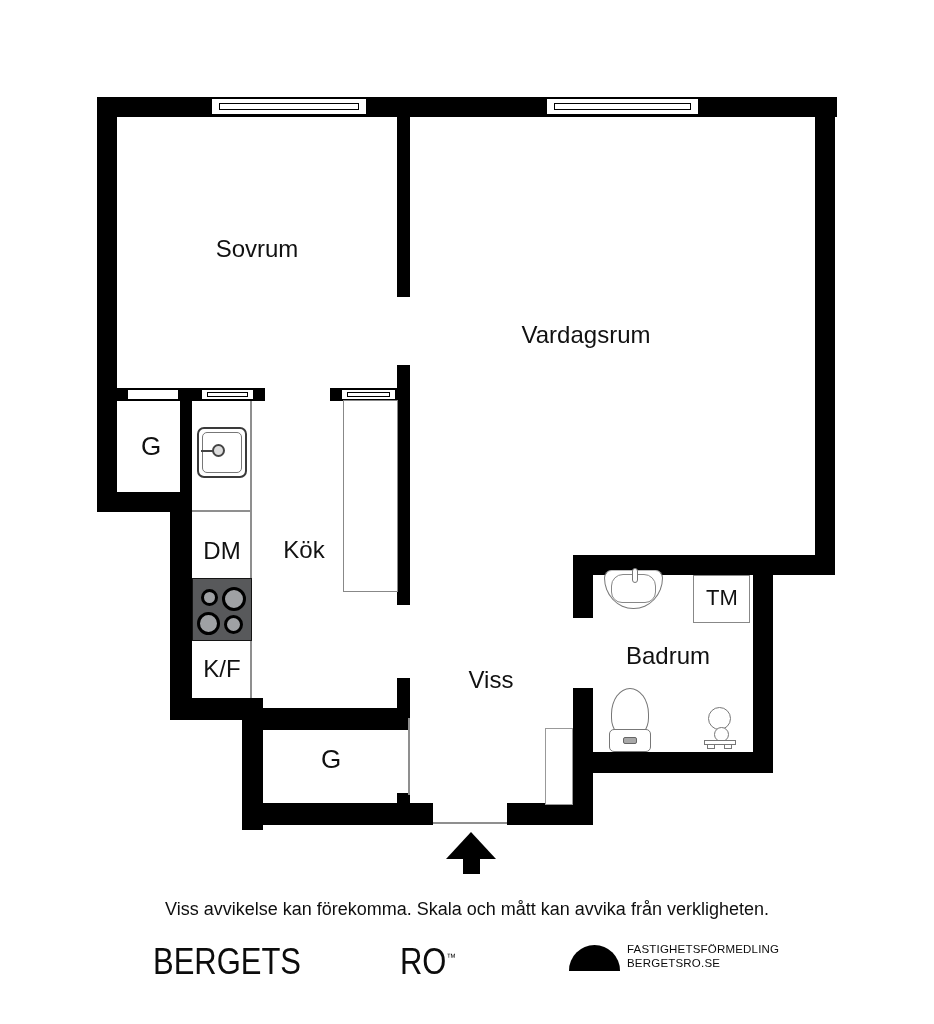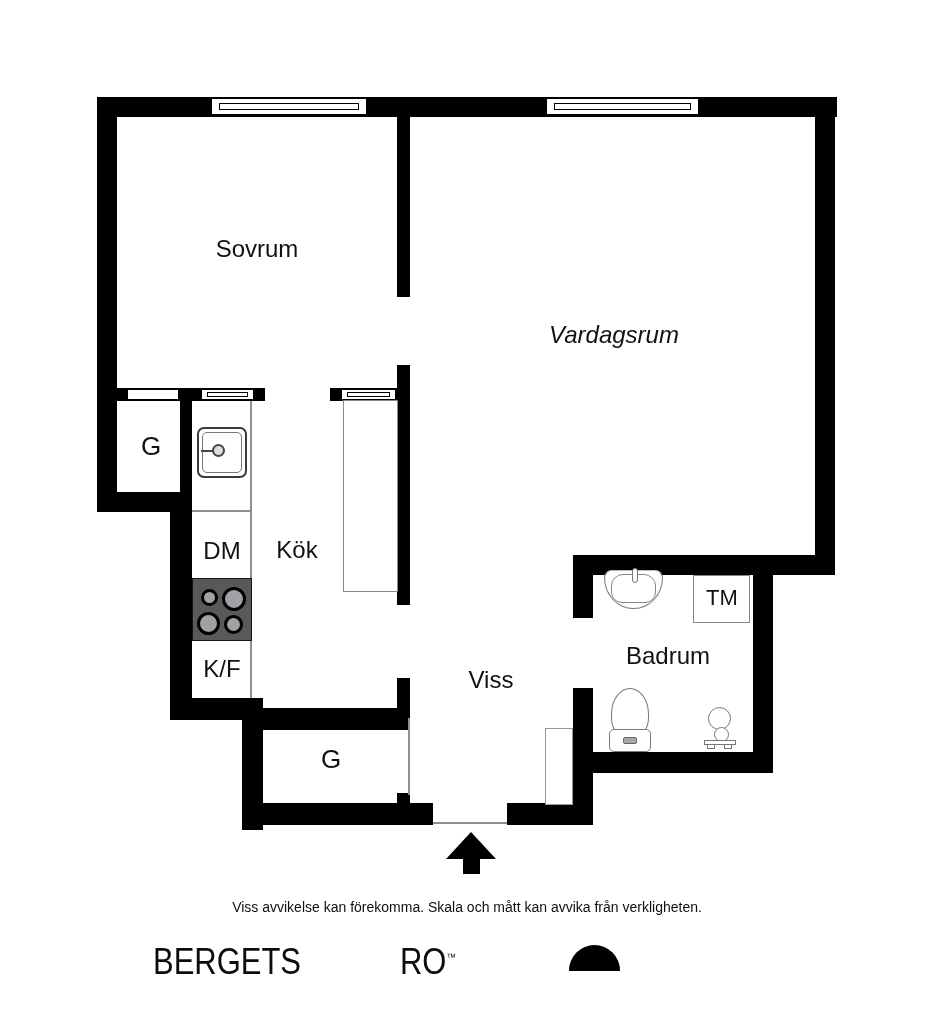--- a/index.html
+++ b/index.html
@@ -35,21 +35,21 @@
   .toilet-btn{position:absolute;left:623px;top:737px;width:14px;height:7px;border:1px solid #666;border-radius:2px;background:#a8a8a8;}
   .shower-line{position:absolute;left:719px;top:710px;width:2px;height:33px;background:#777;}
   .shower-head{position:absolute;left:708px;top:707px;width:23px;height:23px;border:1.5px solid #777;border-radius:50%;background:#fff;}
   .shower-mid{position:absolute;left:714px;top:727px;width:15px;height:15px;border:1.5px solid #777;border-radius:50%;background:#fff;}
   .shower-bar{position:absolute;left:704px;top:740px;width:32px;height:5px;border:1px solid #777;background:#fff;}
   .shower-foot{position:absolute;width:8px;height:5px;border:1px solid #777;background:#fff;}
   
   .arrow-tri{position:absolute;left:446px;top:832px;width:0;height:0;border-left:25px solid transparent;border-right:25px solid transparent;border-bottom:27px solid #000;}
   .arrow-stem{position:absolute;left:463px;top:857px;width:17px;height:17px;background:#000;}
   
-  .disclaimer{position:absolute;left:0;top:899px;width:934px;text-align:center;font-size:14px;color:#0f0f0f;}
+  .disclaimer{position:absolute;left:0;top:899px;width:934px;text-align:center;font-size:18px;color:#0f0f0f;}
   .brand{position:absolute;top:941px;font-size:36px;letter-spacing:0px;color:#0c0c0c;transform:scaleX(0.86);transform-origin:left top;white-space:nowrap;}
   .brand sup{font-size:11px;letter-spacing:0;}
   .dome{position:absolute;left:569px;top:945px;width:51px;height:26px;background:#000;border-radius:26px 26px 0 0;}
   .agency{position:absolute;left:627px;top:943px;font-size:11.5px;line-height:13.5px;letter-spacing:0.2px;color:#0c0c0c;white-space:nowrap;}
 </style>
 </head>
 <body>
 
 <div id="stage">
 
@@ -120,31 +120,35 @@
   <div class="toilet-tank"></div>
   <div class="toilet-btn"></div>
   <div class="shower-line"></div>
   <div class="shower-head"></div>
   <div class="shower-mid"></div>
   <div class="shower-bar"></div>
   <div class="shower-foot" style="left:707px;top:744px;"></div>
   <div class="shower-foot" style="left:724px;top:744px;"></div>
 
   <div class="room-label" style="left:257px;top:249px;">Sovrum</div>
-  <div class="room-label" style="left:614px;top:335px;font-style:italic;">Vardagsrum</div>
-  <div class="room-label" style="left:297px;top:550px;">Kök</div>
+  <div class="room-label" style="left:586px;top:335px;">Vardagsrum</div>
+  <div class="room-label" style="left:304px;top:550px;">Kök</div>
   <div class="room-label" style="left:491px;top:680px;">Viss</div>
   <div class="room-label" style="left:668px;top:656px;">Badrum</div>
   <div class="room-label big" style="left:151px;top:446px;">G</div>
   <div class="room-label big" style="left:331px;top:759px;">G</div>
   <div class="room-label" style="left:222px;top:551px;">DM</div>
   <div class="room-label" style="left:222px;top:669px;">K/F</div>
   <div class="room-label small" style="left:722px;top:598px;">TM</div>
 
   <div class="arrow-tri"></div>
   <div class="arrow-stem"></div>
 
   <div class="disclaimer">Viss avvikelse kan förekomma. Skala och mått kan avvika från verkligheten.</div>
   <div class="brand" style="left:153px;">BERGETS</div>
   <div class="brand" style="left:400px;"><span>RO</span><sup>™</sup></div>
   <div class="dome"></div>
+  <div class="agency">
+    <div>FASTIGHETSFÖRMEDLING</div>
+    <div>BERGETSRO.SE</div>
+  </div>
 
 </div>
 
 </body></html>

